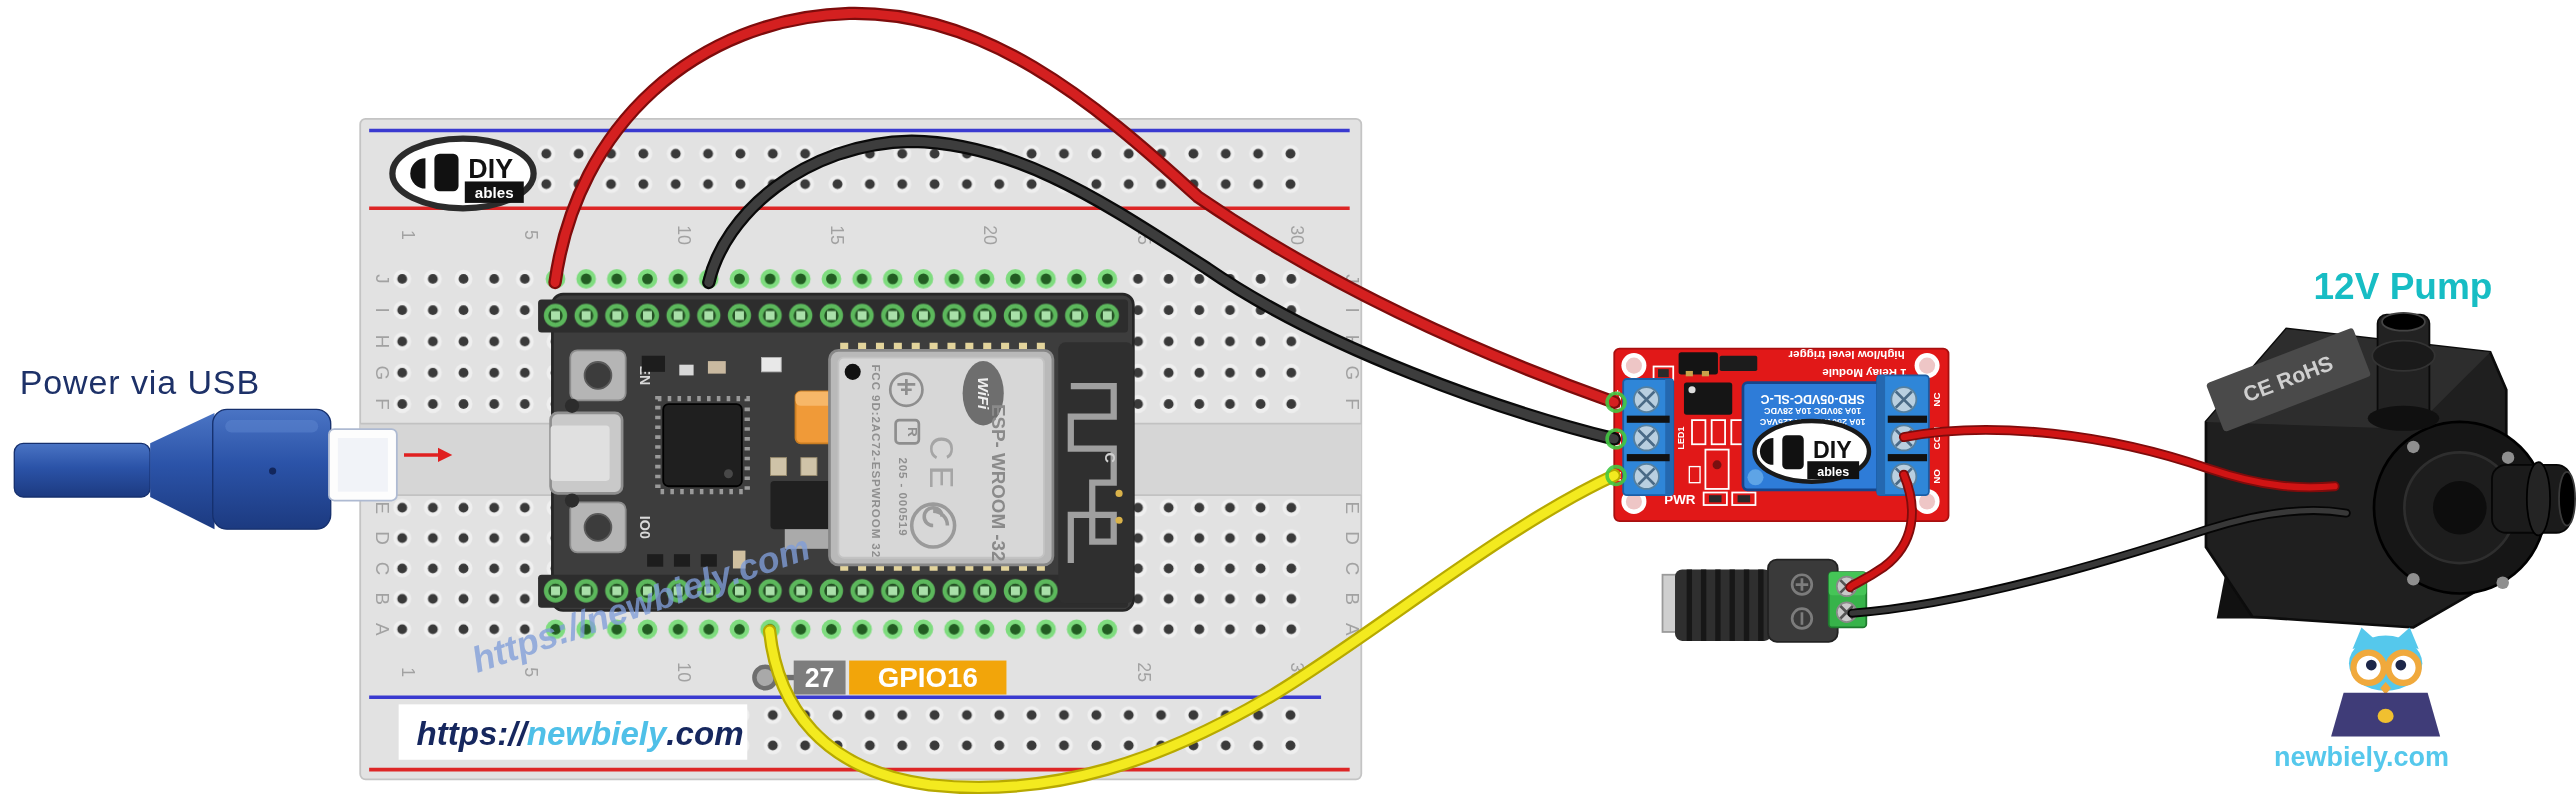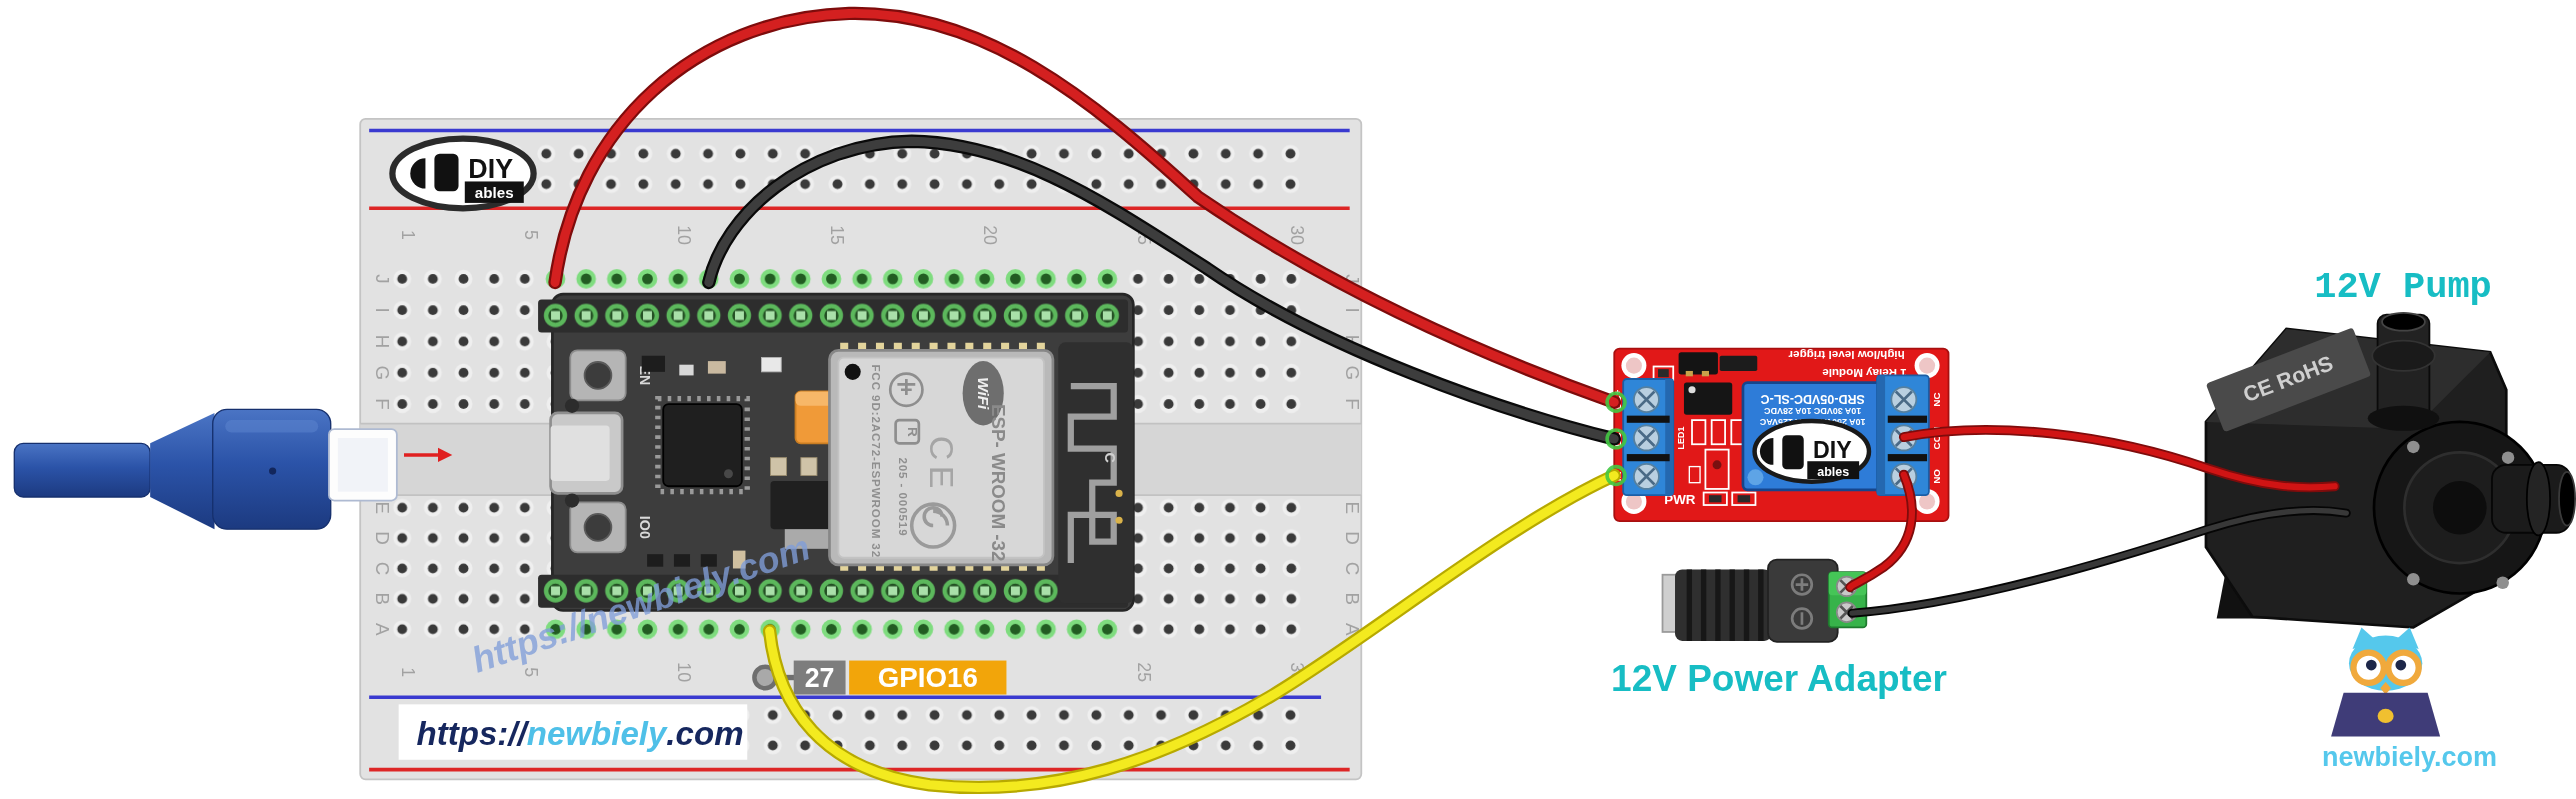--- a/index.html
+++ b/index.html
@@ -4,21 +4,21 @@
 <style>
   html,body{margin:0;padding:0;background:#fff;}
   .canvas{position:relative;width:2576px;height:800px;background:#ffffff;overflow:hidden;
           font-family:"Liberation Sans",sans-serif;}
   .ttl{position:absolute;color:#17bdc4;font-weight:bold;font-size:37px;text-align:center;}
   #power-label{position:absolute;left:19.7px;top:363px;width:268px;color:#1d3168;font-size:34px;
                font-weight:500;letter-spacing:0.9px;}
   #watermark{position:absolute;left:440px;top:583px;width:402px;text-align:center;
              font-size:36px;font-style:italic;font-weight:bold;color:rgba(128,158,216,0.78);
              transform:rotate(-19deg);}
-  #brand-text{position:absolute;left:2274px;top:742px;width:223px;text-align:right;
+  #brand-text{position:absolute;left:2274px;top:742px;width:223px;text-align:left;
               font-size:27px;font-weight:bold;color:#55c8ec;}
   svg{position:absolute;left:0;top:0;}
   svg text{font-family:"Liberation Sans",sans-serif;}
   .bb-letter{fill:#a2a2a2;font-size:21px;}
   .bb-num{fill:#a2a2a2;font-size:20px;}
   .shield-txt{fill:#8f8f8f;font-size:13px;font-weight:bold;letter-spacing:1px;}
   .relay-sm{fill:#ffffff;font-weight:bold;}
   .w-red-o{stroke:#7e0c0c;stroke-width:15;fill:none;stroke-linecap:round;}
   .w-red-i{stroke:#d42020;stroke-width:10;fill:none;stroke-linecap:round;}
   .w-blk-o{stroke:#0a0a0a;stroke-width:15;fill:none;stroke-linecap:round;}
@@ -457,18 +457,18 @@
       <circle cx="2689" cy="747" r="17" fill="#fff" stroke="#f0a93c" stroke-width="7"></circle>
       <line x1="2664" y1="744" x2="2675" y2="744" stroke="#f0a93c" stroke-width="6"></line>
       <circle cx="2653" cy="744" r="6" fill="#1e2749"></circle>
         <circle cx="2686" cy="744" r="6" fill="#1e2749"></circle>
       <polygon points="2669,763 2675,770 2669,777 2663,770" fill="#f0a93c"></polygon>
       <path d="M2622,775 L2716,775 L2730,824 L2608,824 Z" fill="#3f3c78"></path>
       <ellipse cx="2669" cy="801" rx="9" ry="8" fill="#f0c030"></ellipse>
     </g>
   </svg>
 
-  <div class="ttl" style="left:1600px;top:658px;width:358px;">12V Power Adapter</div>
-  <div class="ttl" style="left:2269px;top:266px;width:268px;font-family:Liberation Mono, monospace;">12V Pump</div>
+  <div id="power-label">Power via USB</div>
+  <div class="ttl" style="left:2269px;top:266px;width:268px;">12V Pump</div>
   <div id="watermark">https://newbiely.com</div>
   <div id="brand-text">newbiely.com</div>
 </div>
 
 
 </body></html>

